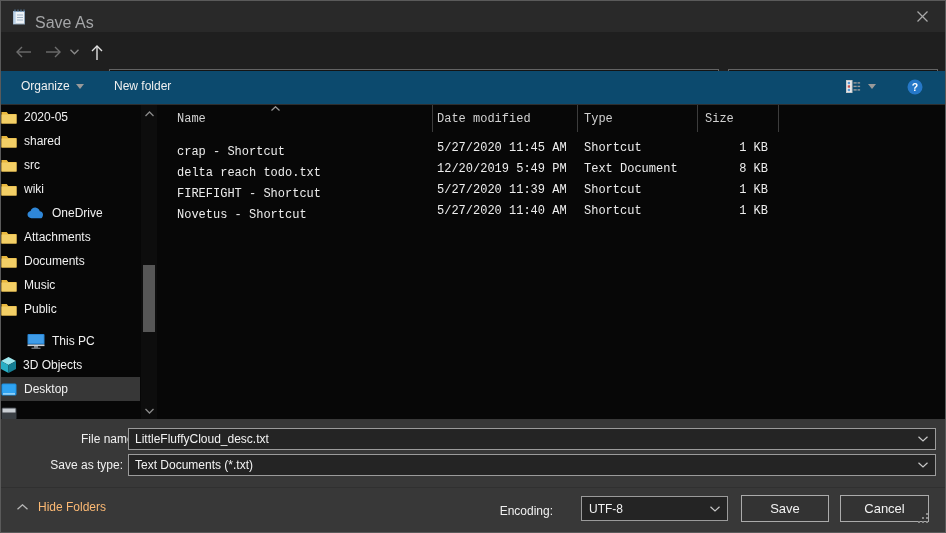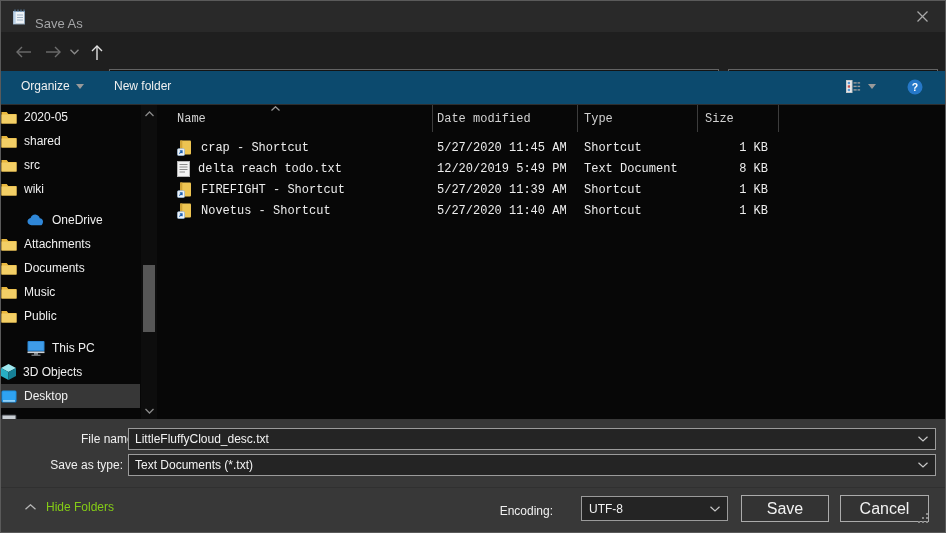--- a/index.html
+++ b/index.html
@@ -3,21 +3,21 @@
 <meta charset="utf-8">
 <style>
   * { margin:0; padding:0; box-sizing:border-box; }
   html,body { width:946px; height:533px; background:#1f1f1f; }
   body { font-family:"Liberation Sans", sans-serif; font-size:12px; color:#f0f0f0; }
   .window { position:relative; width:946px; height:533px; background:#383838; border:1px solid #5a5a5a; overflow:hidden; }
 
   
   .titlebar { position:absolute; left:0; top:0; width:944px; height:31px; background:#292929; display:flex; align-items:center; }
   .titlebar .app-icon { margin-left:10px; }
-  .titlebar .title { margin-left:8px; color:#a4a5a7; font-size:13px;margin-top:13px; }
+  .titlebar .title { margin-left:8px; color:#a4a5a7; font-size:16px;margin-top:13px; }
   .close-btn { position:absolute; right:0; top:0; width:45px; height:31px; display:flex; align-items:center; justify-content:center; }
 
   
   .navbar { position:absolute; left:0; top:31px; width:944px; height:39px; background:#1f1f1f; }
   .nav-btn { position:absolute; top:9px; height:22px; display:flex; align-items:center; justify-content:center; }
   .addressbar { position:absolute; left:108px; top:37px; width:610px; height:28px; background:#141414; border:1px solid #636363; display:flex; align-items:center; }
   .crumb-icon { margin-left:8px; }
   .crumb-sep { color:#9a9a9a; font-size:13px; margin:0 8px; }
   .crumb { color:#f0f0f0; font-size:12px; }
   .addr-chevron { position:absolute; left:659px; top:46px; }
@@ -38,53 +38,53 @@
   
   .browser { position:absolute; left:0; top:103px; width:944px; height:315px; background:#070707; border-top:1px solid #2e2e2e; overflow:hidden; }
 
   
   .sidebar { position:absolute; left:0; top:0; width:140px; height:315px; overflow:hidden; }
   .side-item { display:flex; align-items:center; height:24px; width:139px; gap:7px; }
   .side-item.indent1 { padding-left:26px; }
   .side-item.indent2 { }
   .side-item.selected { background:#373737; }
   .side-item span { color:#f0f0f0; white-space:nowrap; }
-  .gap7 { margin-top:7px; } .gap8 { margin-top:8px; }
+  .gap7 { } .gap8 { margin-top:8px; }
   .side-scroll { position:absolute; left:140px; top:0; width:16px; height:315px; background:#0d0d0d; }
   .scroll-thumb { position:absolute; left:2px; top:160px; width:12px; height:67px; background:#565656; }
   .scroll-up { position:absolute; left:4px; top:6px; }
   .scroll-down { position:absolute; left:4px; bottom:6px; }
 
   
   .filelist { position:absolute; left:160px; top:0; width:784px; height:315px;font-family:Liberation Mono, monospace; }
   .list-header { position:relative; height:28px; }
   .col-label { position:absolute; top:7px; color:#d2d2d2; font-size:12px; }
   .col-sep { position:absolute; top:0; width:1px; height:27px; background:#3c3c3c; }
   .sort-arrow { position:absolute; left:110px; top:1px; }
   .file-row { position:relative; height:21px; }
   .rows { margin-top:4px; }
   .cell { position:absolute; top:0; height:21px; display:flex; align-items:center; color:#ededed; white-space:nowrap; }
-  .cell.name { left:16px; gap:8px; }
+  .cell.name { left:16px; gap:8px;flex-direction:column; }
   .cell.date { left:276px; }
   .cell.type { left:423px; }
   .cell.size { left:500px; width:107px; justify-content:flex-end; }
 
   
   .bottom { position:absolute; left:0; top:418px; width:944px; height:113px; background:#383838; }
   .field-label { position:absolute; width:122px; text-align:right; color:#f0f0f0; }
   .combo { position:absolute; left:127px; width:808px; height:22px; background:#242424; border:1px solid #9b9b9b; display:flex; align-items:center; }
   .combo input { flex:1; height:100%; padding-left:6px; background:transparent; border:none; outline:none; color:#f2f2f2; font-family:"Liberation Sans",sans-serif; font-size:12px; }
   .combo .chev { margin-right:7px; }
   .footer-sep { position:absolute; left:0; top:68px; width:944px; height:1px; background:#303030; }
-  .hide-folders { position:absolute; left:24px; top:81px; display:flex; align-items:center; gap:10px; color:#84cc16; }
+  .hide-folders { position:absolute; left:16px; top:81px; display:flex; align-items:center; gap:10px; color:#fdba74; }
   .enc-label { position:absolute; left:440px; top:85px; width:112px; text-align:right; color:#f0f0f0; }
   .enc-combo { position:absolute; left:580px; top:77px; width:147px; height:25px; background:#242424; border:1px solid #9b9b9b; display:flex; align-items:center; }
   .enc-combo .val { flex:1; padding-left:7px; color:#f2f2f2; }
   .enc-combo .chev { margin-right:7px; }
-  .btn { position:absolute; top:76px; height:27px; background:#333333; border:1px solid #ababab; color:#f2f2f2; display:flex; align-items:center; justify-content:center; font-size:16px; }
+  .btn { position:absolute; top:76px; height:27px; background:#333333; border:1px solid #ababab; color:#f2f2f2; display:flex; align-items:center; justify-content:center; font-size:13px; }
   .btn.save { left:740px; width:88px; }
   .btn.cancel { left:839px; width:89px; }
   .grip { position:absolute; left:917px; top:94px; }
 </style>
 </head>
 <body>
 
 <div class="window">
 
   <div class="titlebar">

